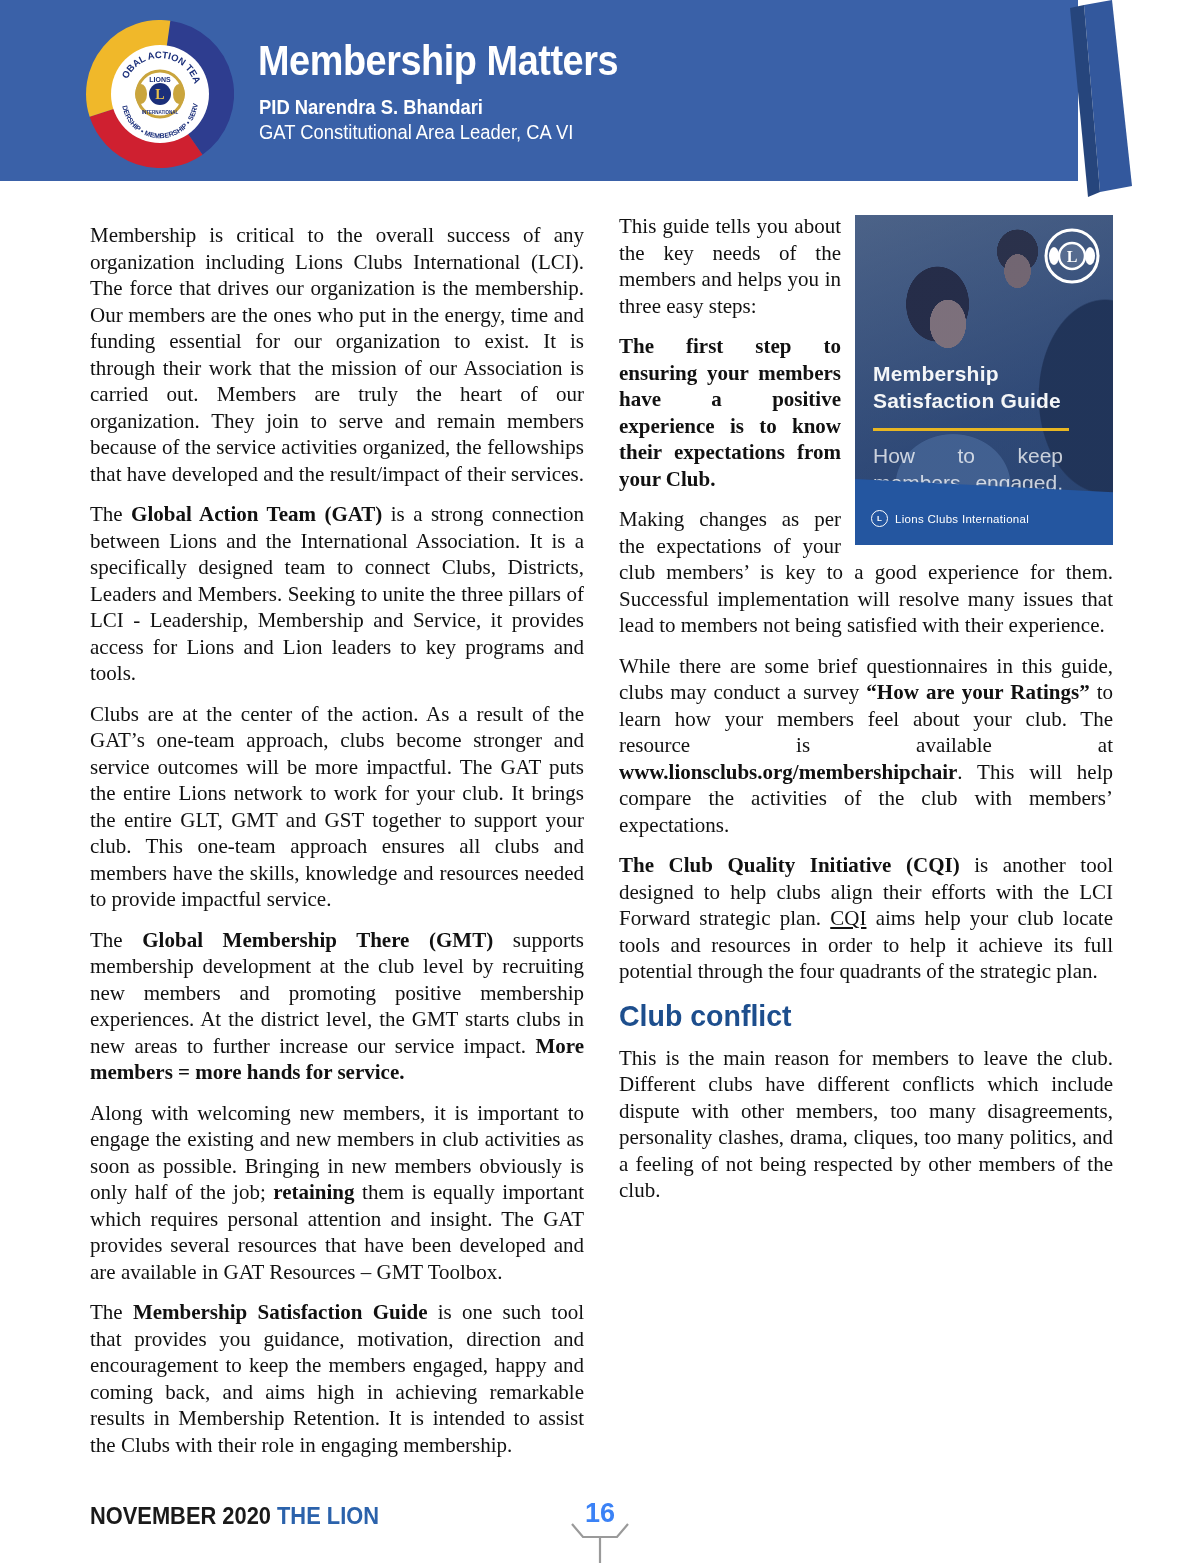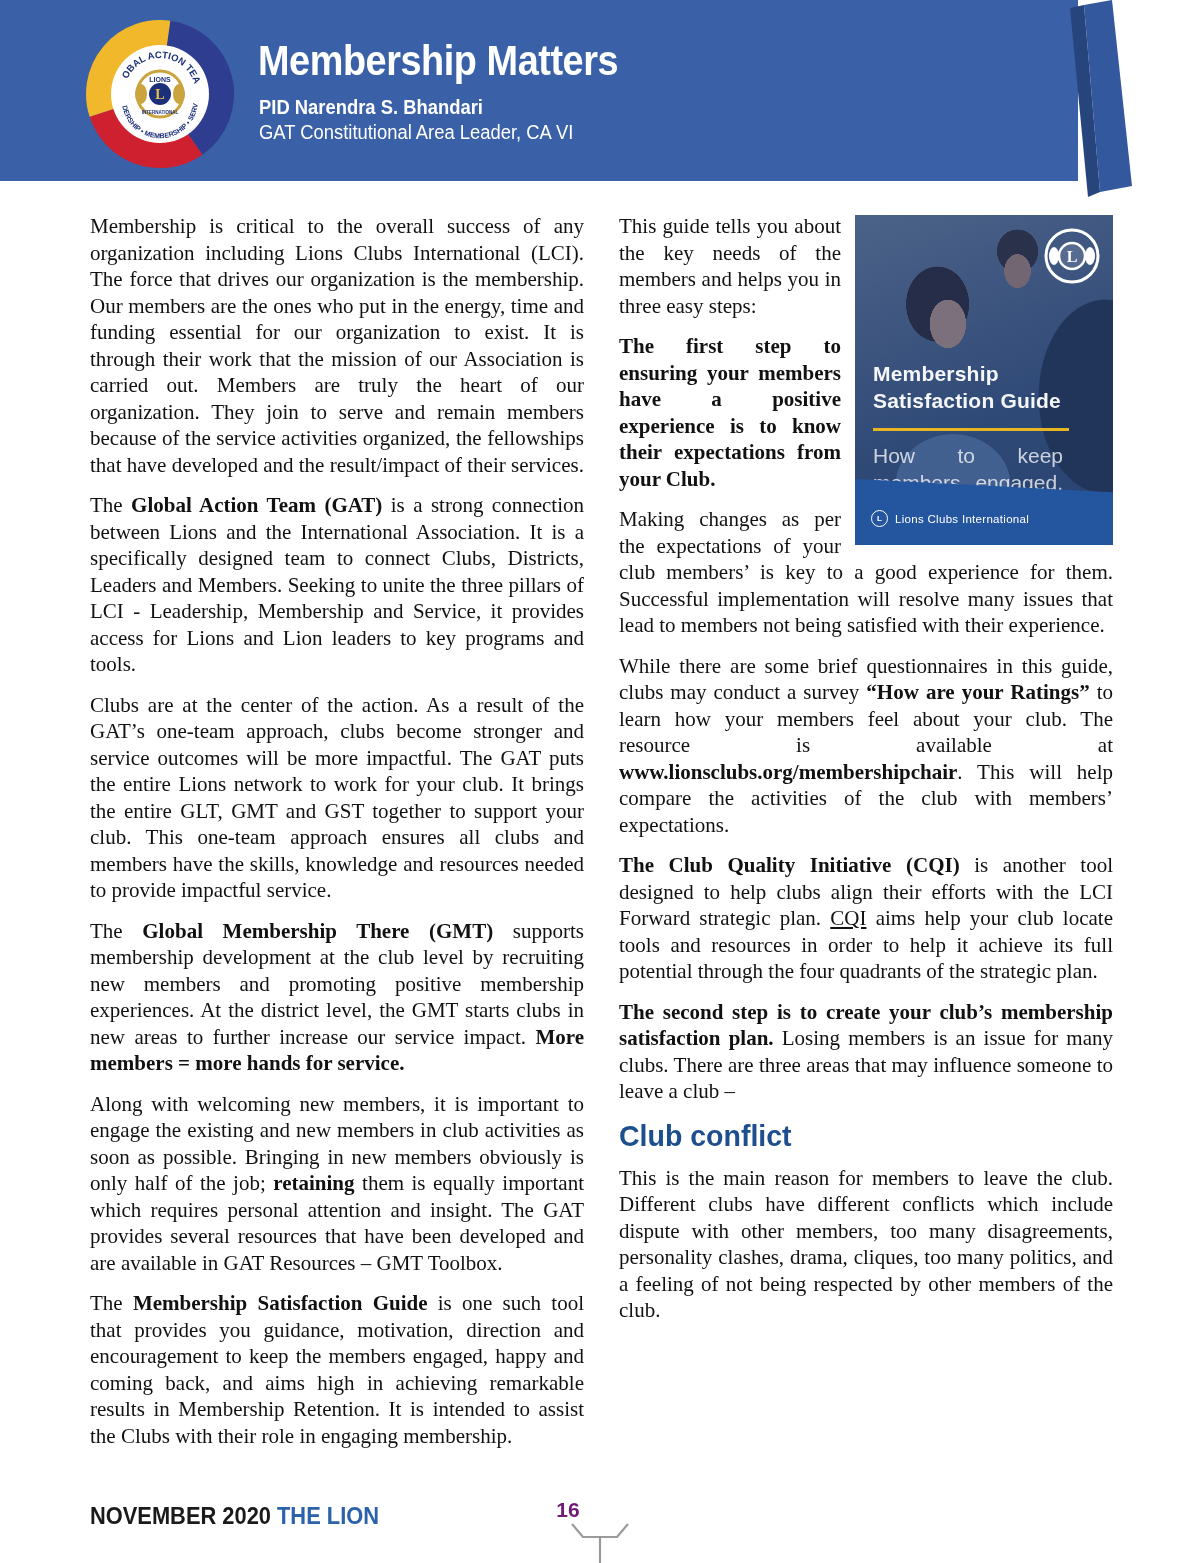--- a/index.html
+++ b/index.html
@@ -22,21 +22,21 @@
     font-family:"Liberation Sans", sans-serif;font-weight:bold;font-size:20px;color:#ffffff;
     transform:scaleX(.92);transform-origin:left top;white-space:nowrap;
   }
   .banner-role{
     position:absolute;left:259px;top:121px;margin:0;
     font-family:"Liberation Sans", sans-serif;font-size:20px;color:#ffffff;
     transform:scaleX(.92);transform-origin:left top;white-space:nowrap;
   }
   
   .col{position:absolute;top:213px;width:494px;}
-  .col-left{left:90px;}
+  .col-left{left:90px;margin-top:9px;}
   .col-right{left:619px;}
   .col p{margin:0 0 14px 0;font-size:21px;line-height:26.5px;text-align:justify;}
   .col p b{font-weight:bold;}
   .section-heading{
     margin:4px 0 12px 0;font-family:"Liberation Sans", sans-serif;font-weight:bold;
     font-size:30px;color:#1d4e8d;transform:scaleX(.95);transform-origin:left top;
   }
   
   .cover{
     float:right;width:258px;height:330px;margin:2px 0 12px 14px;position:relative;overflow:hidden;
@@ -73,22 +73,22 @@
   .cover-brand-dot{width:15px;height:15px;border:1.5px solid #fff;border-radius:50%;
     display:inline-flex;align-items:center;justify-content:center;font-size:8px;font-weight:bold;color:#fff;}
   
   .footer-left{
     position:absolute;left:90px;top:1503px;font-family:"Liberation Sans", sans-serif;
     font-weight:bold;font-size:23px;transform:scaleX(.95);transform-origin:left top;white-space:nowrap;
   }
   .footer-left .issue{color:#1a1a1a;}
   .footer-left .mag{color:#2b62ab;}
   .page-num{
-    position:absolute;left:528px;top:1498px;width:80px;text-align:center;
-    font-family:"Liberation Sans", sans-serif;font-weight:bold;font-size:21px;color:#701a75;
+    position:absolute;left:560px;top:1498px;width:80px;text-align:center;
+    font-family:"Liberation Sans", sans-serif;font-weight:bold;font-size:27px;color:#3b82f6;
   }
   .page-ornament{position:absolute;left:555px;top:1520px;width:90px;height:43px;}
 </style>
 </head>
 <body>
 
 <div class="banner"></div>
 
 <svg class="banner-fold" viewBox="1040 0 160 210" width="160" height="210">
   <polygon points="1084,5 1112,0 1132,186 1100,192" fill="#33589d"></polygon>
@@ -155,21 +155,20 @@
       <span class="cover-brand-dot">L</span>
       <span>Lions Clubs International</span>
     </div>
   </div>
 
   <p><span>This guide tells you about the key needs of the members and helps you in three easy steps:</span></p>
   <p><b>The first step to ensuring your members have a positive experience is to know their expectations from your Club.</b></p>
   <p><span>Making changes as per the expectations of your club members’ is key to a good experience for them. Successful implementation will resolve many issues that lead to members not being satisfied with their experience.</span></p>
   <p><span>While there are some brief questionnaires in this guide, clubs may conduct a survey </span><b>“How are your Ratings”</b><span> to learn how your members feel about your club. The resource is available at </span><b>www.lionsclubs.org/membershipchair</b><span>. This will help compare the activities of the club with members’ expectations.</span></p>
   <p><b>The Club Quality Initiative (CQI)</b><span> is another tool designed to help clubs align their efforts with the LCI Forward strategic plan. </span><span style="text-decoration: underline;">CQI</span><span> aims help your club locate tools and resources in order to help it achieve its full potential through the four quadrants of the strategic plan.</span></p>
-  <p><b>The second step is to create your club’s membership satisfaction plan.</b><span> Losing members is an issue for many clubs. There are three areas that may influence someone to leave a club –</span></p>
 
   <h2 class="section-heading">Club conflict</h2>
 
   <p><span>This is the main reason for members to leave the club. Different clubs have different conflicts which include dispute with other members, too many disagreements, personality clashes, drama, cliques, too many politics, and a feeling of not being respected by other members of the club.</span></p>
 </div>
 
 <div class="footer-left">
   <span class="issue">NOVEMBER 2020</span>
   <span class="mag">THE LION</span>
 </div>

